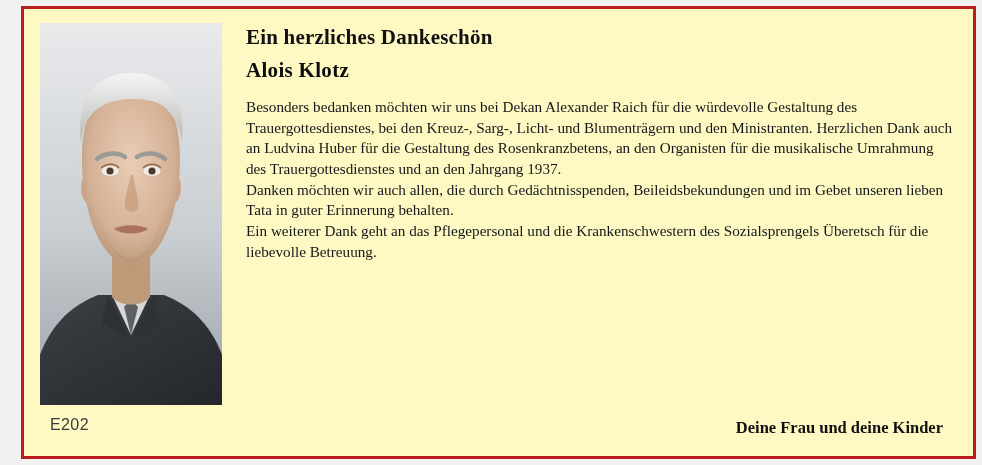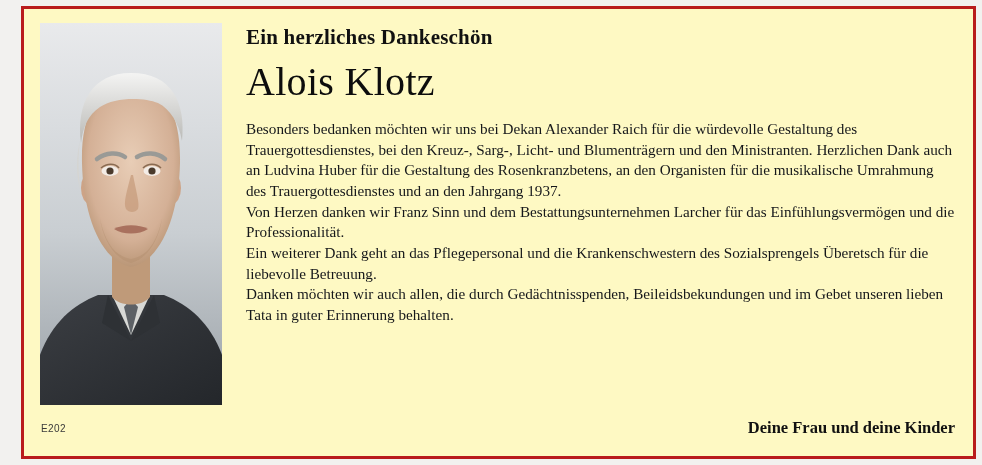--- a/index.html
+++ b/index.html
@@ -72,55 +72,55 @@
   .intro {
     font-family: "Liberation Sans", sans-serif;
     font-size: 15.5px;
     color: #15171a;
     margin: 26px 0 0 0;
     letter-spacing: 0.1px;
   }
 
   .name {
     font-family: "Liberation Serif", serif;
-    font-weight: normal;
-    font-size: 40px;
+    font-weight: bold;
+    font-size: 21px;
     color: #0d0d0d;
     margin: 8px 0 0 0;
     letter-spacing: 0.3px;
   }
 
   .body-block {
     font-family: Liberation Serif, serif;
     font-size: 15.2px;
     line-height: 1.36;
     color: #15171a;
     margin: 14px 0 0 0;
     text-align: left;
   }
   .body-block p {
     margin: 0;
   }
 
   #signature {
     position: absolute;
-    right: 0;
+    right: 12px;
     bottom: 8px;
     font-family: "Liberation Serif", serif;
     font-weight: bold;
     font-size: 16.5px;
     color: #111111;
   }
 
   #refcode {
     position: absolute;
-    left: 17px;
+    left: 26px;
     bottom: 22px;
     font-family: "Liberation Sans", sans-serif;
-    font-size: 10px;
+    font-size: 16px;
     color: #3a3a3a;
     letter-spacing: 0.4px;
   }
 </style>
 </head>
 <body>
 
 <div id="card">
   <div id="frame">
 
@@ -185,22 +185,21 @@
 
         <path d="M58 110 C 74 104, 108 104, 124 110" stroke="#b99madd" stroke-width="0" fill="none"></path>
       </svg>
     </div>
 
     <div id="content">
       <div class="headline">Ein herzliches Dankeschön</div>
       <div class="name">Alois Klotz</div>
       <div class="body-block">
         <p>Besonders bedanken möchten wir uns bei Dekan Alexander Raich für die würdevolle Gestaltung des Trauergottesdienstes, bei den Kreuz-, Sarg-, Licht- und Blumenträgern und den Ministranten. Herzlichen Dank auch an Ludvina Huber für die Gestaltung des Rosenkranzbetens, an den Organisten für die musikalische Umrahmung des Trauergottesdienstes und an den Jahrgang 1937.</p>
-        <p>Von Herzen danken wir Franz Sinn und dem Bestattungsunternehmen Larcher für das Einfühlungsvermögen und die Professionalität.</p>
+        <p>Danken möchten wir auch allen, die durch Gedächtnisspenden, Beileidsbekundungen und im Gebet unseren lieben Tata in guter Erinnerung behalten.</p>
         <p>Ein weiterer Dank geht an das Pflegepersonal und die Krankenschwestern des Sozialsprengels Überetsch für die liebevolle Betreuung.</p>
-        <p>Danken möchten wir auch allen, die durch Gedächtnisspenden, Beileidsbekundungen und im Gebet unseren lieben Tata in guter Erinnerung behalten.</p>
       </div>
       <div id="signature">Deine Frau und deine Kinder</div>
     </div>
 
     <div id="refcode">E202</div>
   </div>
 </div>
 
 </body></html>

